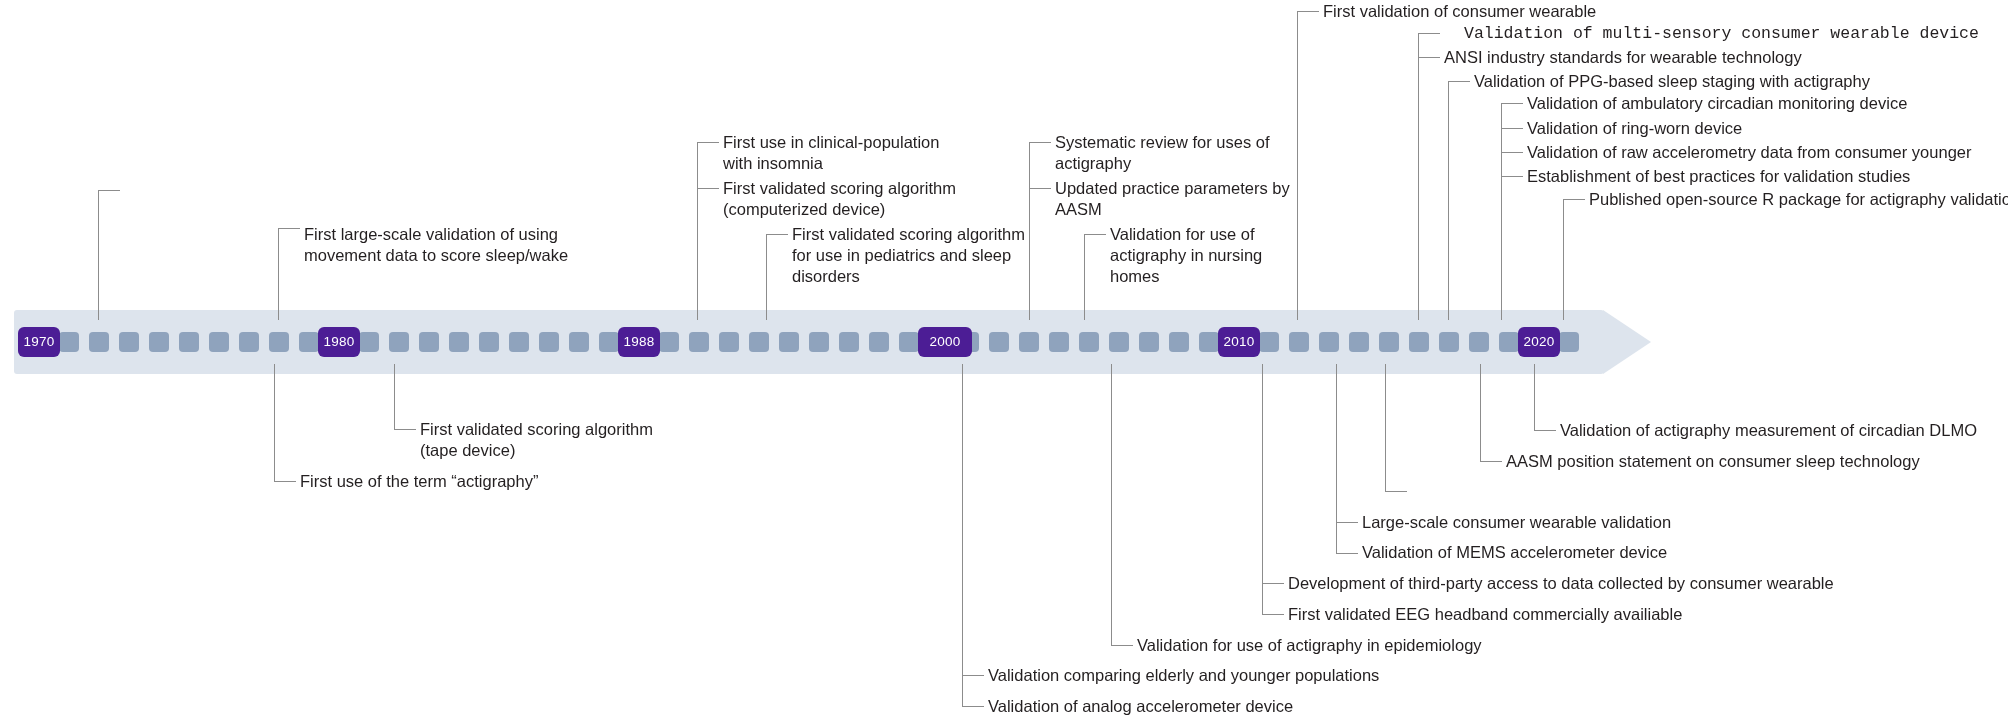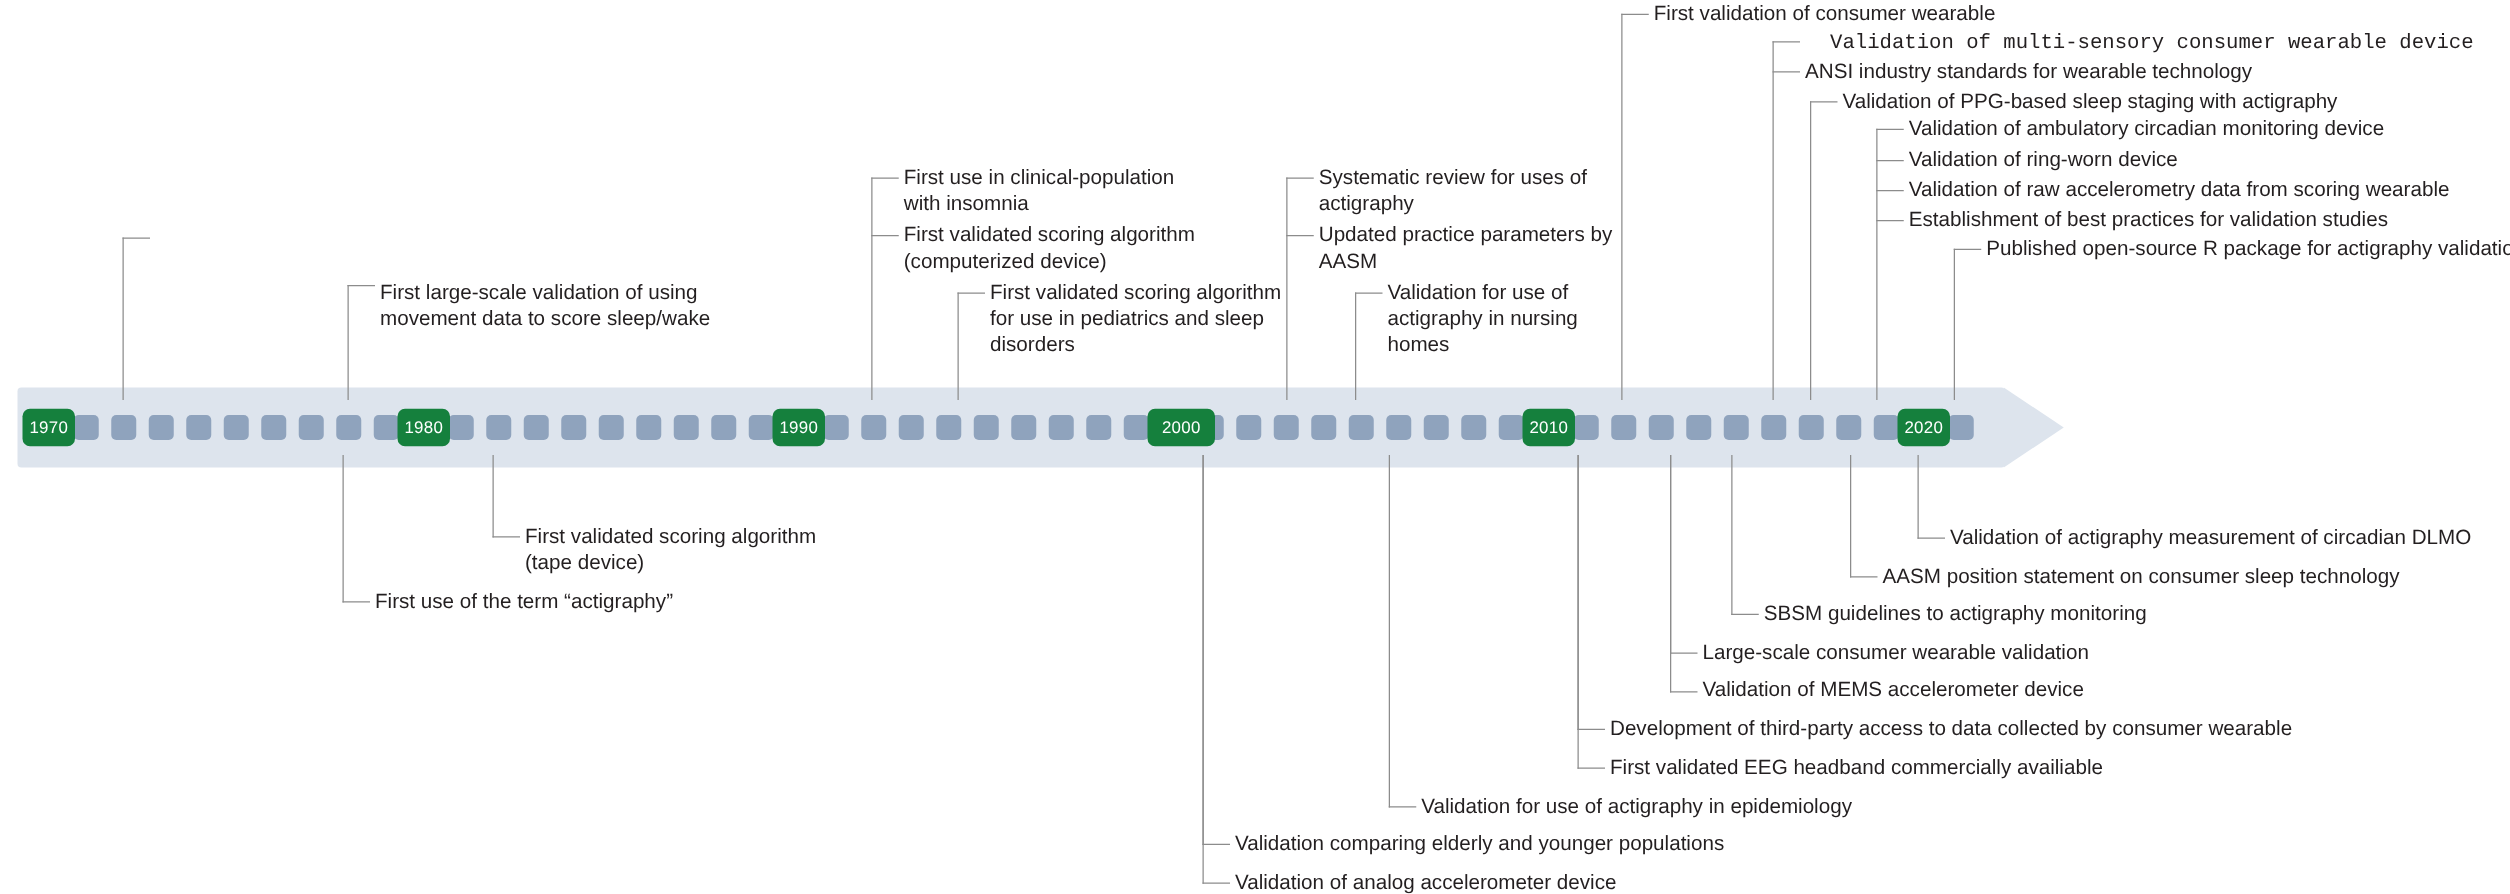--- a/index.html
+++ b/index.html
@@ -37,21 +37,21 @@
   .tick {
     position: absolute;
     width: 20px;
     height: 20px;
     background: #8fa3bd;
     border-radius: 4px;
   }
   .yearbox {
     position: absolute;
     height: 30px;
-    background: #15803d;
+    background: #4c1d95;
     border-radius: 6px;
     color: #ffffff;
     font-size: 13.5px;
     line-height: 30px;
     text-align: center;
     letter-spacing: .2px;
     font-family: "Liberation Sans", sans-serif;
   }
 
   
@@ -128,21 +128,21 @@
       <div class="tick" style="left: 1379px; top: 332px;"></div>
       <div class="tick" style="left: 1409px; top: 332px;"></div>
       <div class="tick" style="left: 1439px; top: 332px;"></div>
       <div class="tick" style="left: 1469px; top: 332px;"></div>
       <div class="tick" style="left: 1499px; top: 332px;"></div>
       <div class="tick" style="left: 1559px; top: 332px;"></div>
     </div>
 
   <div class="yearbox" style="left:18px; top:327px; width:42px;">1970</div>
   <div class="yearbox" style="left:318px; top:327px; width:42px;">1980</div>
-  <div class="yearbox" style="left:618px; top:327px; width:42px;">1990</div>
+  <div class="yearbox" style="left:618px; top:327px; width:42px;">1988</div>
   <div class="yearbox" style="left:918px; top:327px; width:54px;">2000</div>
   <div class="yearbox" style="left:1218px; top:327px; width:42px;">2010</div>
   <div class="yearbox" style="left:1518px; top:327px; width:42px;">2020</div>
 
   <div class="vline" style="left:98px;  top:190px; height:130px;"></div>
   <div class="hline" style="left:98px;  top:190px; width:22px;"></div>
 
   <div class="vline" style="left:278px; top:228px; height:92px;"></div>
   <div class="hline" style="left:278px; top:228px; width:22px;"></div>
 
@@ -230,30 +230,29 @@
 AASM</div>
   <div class="lbl" style="left:1110px; top:224px;">Validation for use of
 actigraphy in nursing
 homes</div>
   <div class="lbl" style="left:1323px; top:1px;">First validation of consumer wearable</div>
   <div class="lbl" style="left:1464px; top:23px;font-family:Liberation Mono, monospace;">Validation of multi-sensory consumer wearable device</div>
   <div class="lbl" style="left:1444px; top:47px;">ANSI industry standards for wearable technology</div>
   <div class="lbl" style="left:1474px; top:71px;">Validation of PPG-based sleep staging with actigraphy</div>
   <div class="lbl" style="left:1527px; top:93px;">Validation of ambulatory circadian monitoring device</div>
   <div class="lbl" style="left:1527px; top:118px;">Validation of ring-worn device</div>
-  <div class="lbl" style="left:1527px; top:142px;">Validation of raw accelerometry data from scoring wearable</div>
+  <div class="lbl" style="left:1527px; top:142px;">Validation of raw accelerometry data from consumer younger</div>
   <div class="lbl" style="left:1527px; top:166px;">Establishment of best practices for validation studies</div>
   <div class="lbl" style="left:1589px; top:189px;">Published open-source R package for actigraphy validation</div>
 
   <div class="lbl" style="left:420px;  top:419px;">First validated scoring algorithm
 (tape device)</div>
   <div class="lbl" style="left:300px;  top:471px;">First use of the term “actigraphy”</div>
   <div class="lbl" style="left:1560px; top:420px;">Validation of actigraphy measurement of circadian DLMO</div>
   <div class="lbl" style="left:1506px; top:451px;">AASM position statement on consumer sleep technology</div>
-  <div class="lbl" style="left:1411px; top:481px;">SBSM guidelines to actigraphy monitoring</div>
   <div class="lbl" style="left:1362px; top:512px;">Large-scale consumer wearable validation</div>
   <div class="lbl" style="left:1362px; top:542px;">Validation of MEMS accelerometer device</div>
   <div class="lbl" style="left:1288px; top:573px;text-align:center;">Development of third-party access to data collected by consumer wearable</div>
   <div class="lbl" style="left:1288px; top:604px;">First validated EEG headband commercially availiable</div>
   <div class="lbl" style="left:1137px; top:635px;">Validation for use of actigraphy in epidemiology</div>
   <div class="lbl" style="left:988px;  top:665px;">Validation comparing elderly and younger populations</div>
   <div class="lbl" style="left:988px;  top:696px;">Validation of analog accelerometer device</div>
 
 </div>
 

